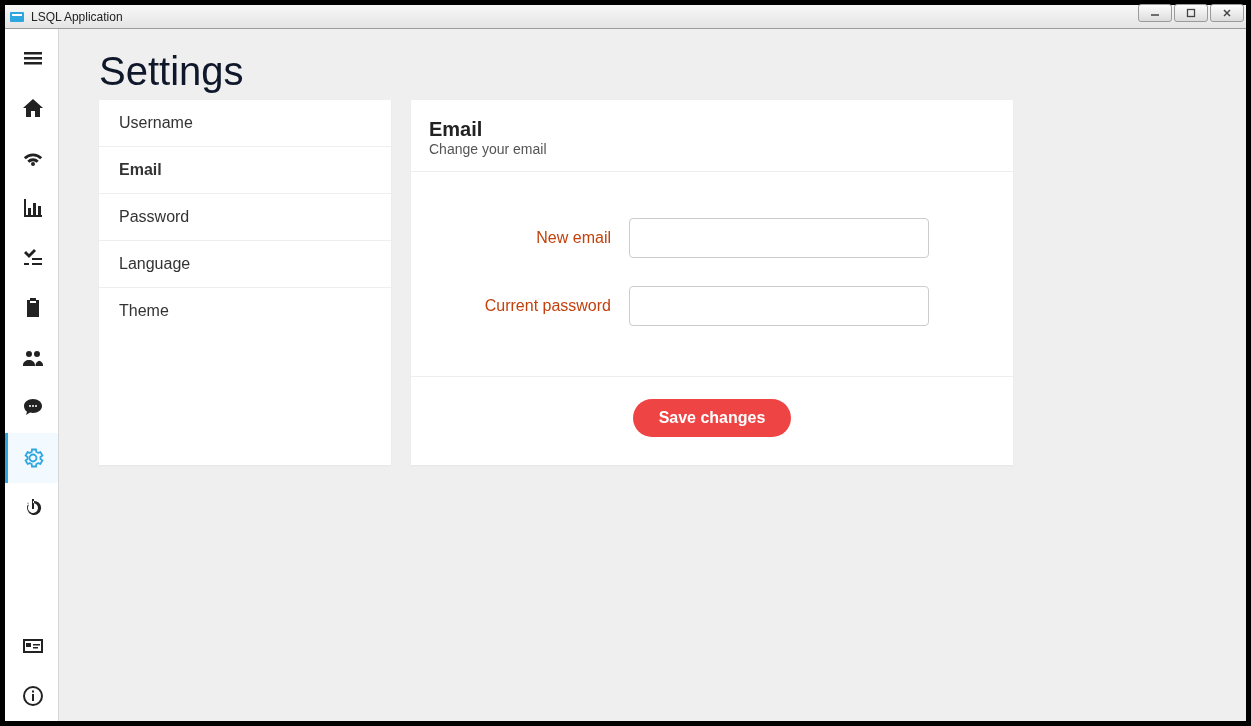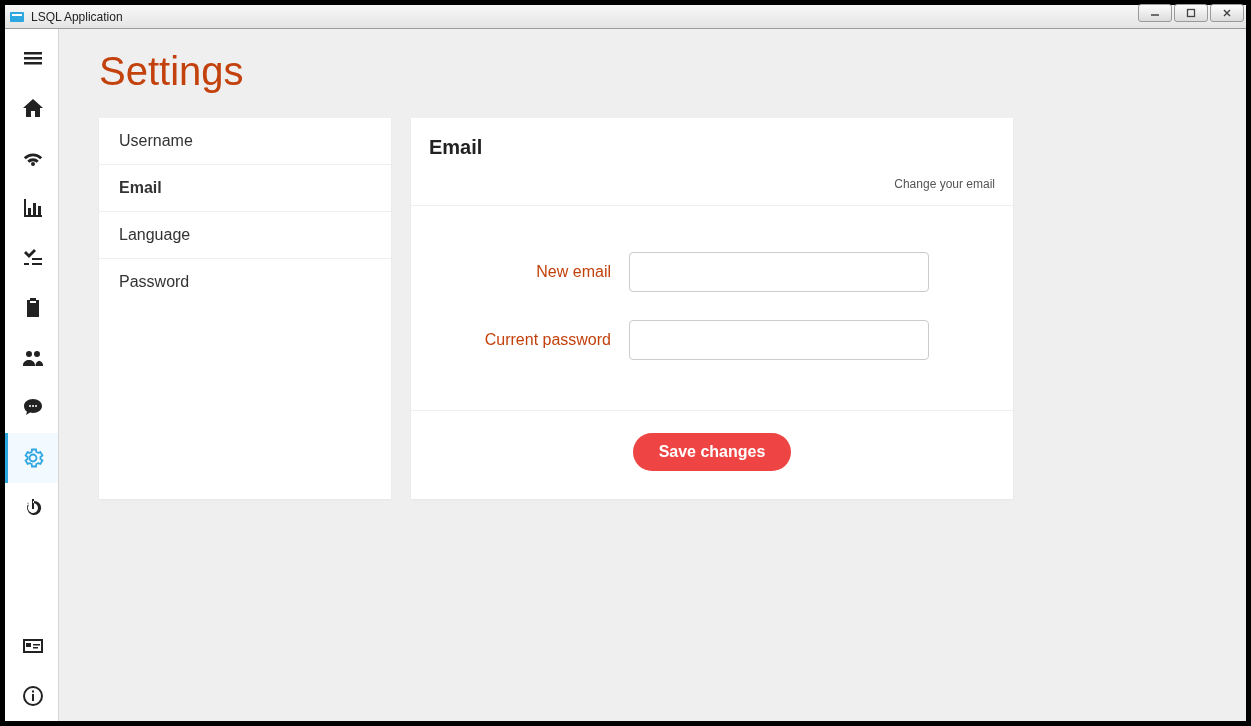--- a/index.html
+++ b/index.html
@@ -74,22 +74,22 @@
   
   .main {
     flex: 1;
     padding: 20px 40px;
     overflow: auto;
     background: #efefef;
   }
   .page-title {
     font-size: 40px;
     font-weight: 300;
-    color: #c2410c;
-    margin-bottom: 24px;
+    color: #0f172a;
+    margin-bottom: 6px;
   }
 
   .settings-layout {
     display: flex;
     gap: 20px;
   }
 
   .settings-tabs {
     width: 292px;
     background: #fff;
@@ -105,21 +105,21 @@
   .settings-tab:last-child { border-bottom: none; }
   .settings-tab.active { font-weight: 700; }
 
   .settings-panel {
     width: 602px;
     background: #fff;
     padding: 18px 18px 28px 18px;
     box-shadow: 0 1px 2px rgba(0,0,0,0.04);
   }
   .panel-title { font-size: 20px; font-weight: 700; color: #222; }
-  .panel-sub { font-size: 12px; color: #555; margin-top: 18px; text-align: right; }
+  .panel-sub { font-size: 14px; color: #555; margin-top: 0; }
   .panel-divider { border: none; border-top: 1px solid #eee; margin: 14px -18px 0 -18px; }
 
   .form-area { padding: 46px 20px 16px 20px; }
   .form-row {
     display: flex; align-items: center;
     margin-bottom: 28px;
   }
   .form-label {
     width: 180px;
     text-align: right;
@@ -252,22 +252,23 @@
       </div>
     </div>
 
     <div class="main">
       <h1 class="page-title">Settings</h1>
 
       <div class="settings-layout">
         <div class="settings-tabs">
           <div class="settings-tab">Username</div>
           <div class="settings-tab active">Email</div>
+          <div class="settings-tab">Password</div>
           <div class="settings-tab">Language</div>
-          <div class="settings-tab">Password</div>
+          <div class="settings-tab">Theme</div>
         </div>
 
         <div class="settings-panel">
           <div class="panel-title">Email</div>
           <div class="panel-sub">Change your email</div>
           <hr class="panel-divider">
 
           <div class="form-area">
             <div class="form-row">
               <label class="form-label">New email</label>

